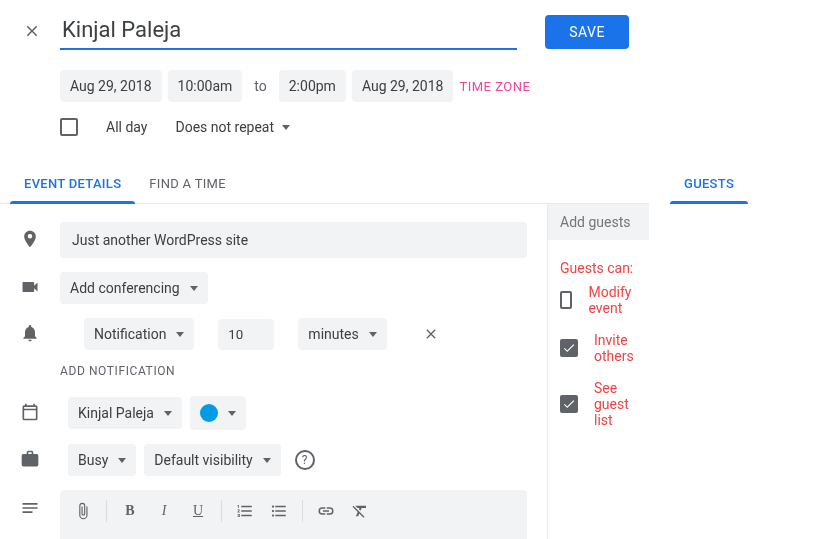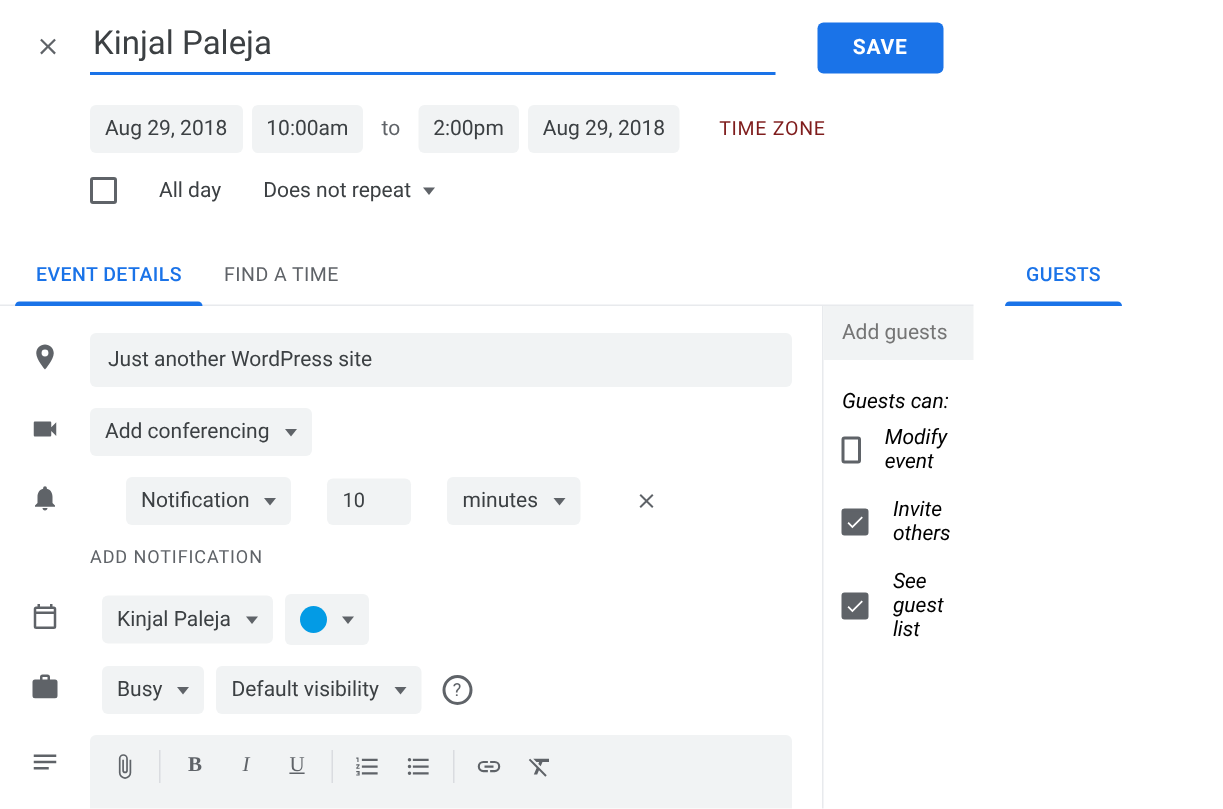--- a/index.html
+++ b/index.html
@@ -2,26 +2,26 @@
 <html><head>
 <meta charset="utf-8">
 <style>
   * { box-sizing: border-box; font-family: Roboto, Arial, sans-serif; }
   body { margin: 0; padding: 0; background: #fff; color: #3c4043; font-size: 14px; }
   .app { width: 649px; height: 539px; position: relative; }
   .topbar { display: flex; align-items: flex-start; padding: 15px 20px 0 20px; }
   .close { width: 24px; height: 24px; color: #5f6368; cursor: pointer; display:flex; align-items:center; justify-content:center; margin-top:4px; }
   .close svg { width:18px; height:18px; }
   .title-input { flex: 1; margin: 0 28px 0 16px; font-size: 22px; color: #3c4043; border: none; border-bottom: 2px solid #1a73e8; padding: 2px 0 6px 2px; outline: none; background:transparent; }
-  .save-btn { background: #1a73e8; color: #fff; font-weight: 700; font-size: 14px; letter-spacing: .5px; border: none; border-radius: 4px; padding: 9px 24px; cursor: pointer; }
+  .save-btn { background: #1a73e8; color: #fff; font-weight: 400; font-size: 14px; letter-spacing: .5px; border: none; border-radius: 4px; padding: 9px 24px; cursor: pointer; }
   .row { display: flex; align-items: center; }
   .times { padding: 20px 0 0 60px; gap: 6px; }
   .chip { background: #f1f3f4; color:#3c4043; border-radius: 4px; padding: 8px 10px; cursor: pointer; font-size:14px; }
   .to { padding: 0 6px; color:#5f6368; }
-  .tz { color:#7f1d1d; font-size:13px; letter-spacing:.5px; margin-left:20px; cursor:pointer; }
+  .tz { color:#ec4899; font-size:13px; letter-spacing:.5px; cursor:pointer; }
   .allday-row { padding: 16px 0 0 60px; gap: 28px; align-items:center;}
   .cbox { width:18px; height:18px; border:2px solid #5f6368; border-radius:2px; display:inline-flex; align-items:center; justify-content:center; cursor:pointer; }
   .cbox.checked { background:#5f6368; }
   .cbox.checked svg { width:14px; height:14px; fill:#fff; }
   .allday-label { color:#3c4043; }
   .repeat { display:flex; align-items:center; gap:6px; color:#3c4043; cursor:pointer; }
   .caret { width:0; height:0; border-left:4px solid transparent; border-right:4px solid transparent; border-top:5px solid #5f6368; margin-left:2px;}
   .tabs-wrap { margin-top: 30px; border-bottom:1px solid #e8eaed; display:flex; }
   .tabs-left { display:flex; padding-left:10px; flex:0 0 660px; }
   .tab { padding: 10px 14px 12px; font-size:13px; letter-spacing:.3px; color:#5f6368; cursor:pointer; position:relative; }
@@ -41,21 +41,21 @@
   .x-btn svg{width:16px;height:16px;}
   .add-notif { color:#5f6368; font-size:12px; letter-spacing:.6px; padding-left:60px; padding-bottom:18px; cursor:pointer; }
   .color-dot { width:18px; height:18px; border-radius:50%; background:#039be5; }
   .help { width:20px;height:20px;border:2px solid #5f6368;border-radius:50%;display:flex;align-items:center;justify-content:center;color:#5f6368;font-size:12px;cursor:pointer; margin-left:6px;}
   .toolbar { background:#f1f3f4; border-radius:4px 4px 0 0; padding:6px 8px; display:flex; align-items:center; gap:4px; margin-right:20px; }
   .tbtn { width:30px; height:30px; display:flex; align-items:center; justify-content:center; color:#5f6368; cursor:pointer; border-radius:4px; font-family: 'Times New Roman', serif; }
   .tbtn svg{width:18px;height:18px;fill:#5f6368;}
   .divider { width:1px; height:22px; background:#dadce0; margin:0 4px; }
   .desc { background:#f1f3f4; border-radius:0 0 4px 4px; padding:12px; margin-right:20px; color:#3c4043; font-size:14px; min-height:40px;}
   .guest-input { width:100%; background:#f1f3f4; border:none; padding:10px 12px; font-size:14px; color:#5f6368; }
-  .guests-can { padding:20px 12px 0 12px; color:#000000;font-style:italic; }
+  .guests-can { padding:20px 12px 0 12px; color:#ef4444; }
   .perm-row { display:flex; align-items:center; gap:16px; padding:8px 0; }
 </style>
 </head>
 <body>
 
 <div class="app">
 
   <div class="topbar">
     <div class="close">
       <svg viewBox="0 0 24 24">

